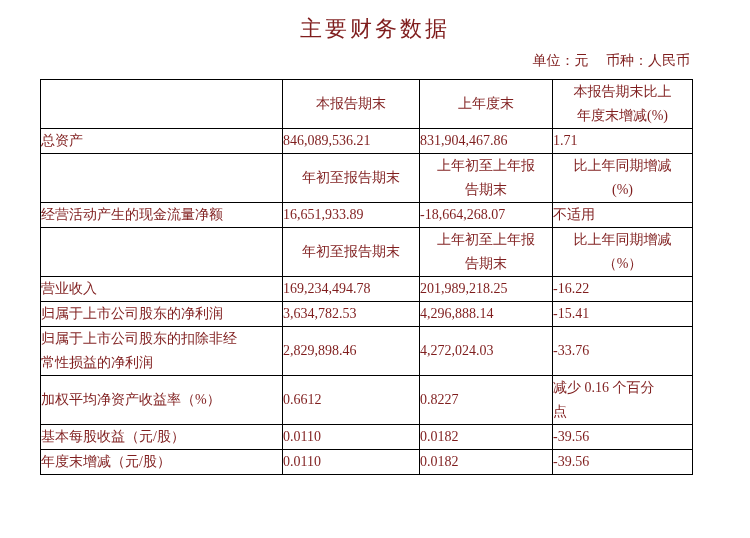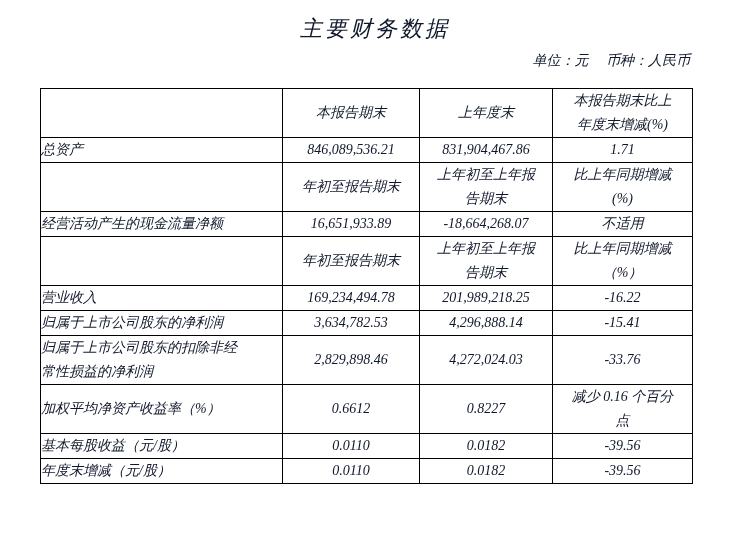--- a/index.html
+++ b/index.html
@@ -5,24 +5,23 @@
   html, body {
     margin: 0;
     padding: 0;
     background: #ffffff;
   }
   .page {
     position: relative;
     width: 750px;
     height: 529px;
     background: #ffffff;
-    color: #0f172a;
+    color: #7f1d1d;
     font-family: "Liberation Serif", "DejaVu Serif", serif;
     overflow: hidden;
-    font-style: italic;
   }
   .title {
     position: absolute;
     top: 16px;
     left: 0;
     width: 750px;
     text-align: center;
     font-size: 22px;
     letter-spacing: 3px;
     line-height: 26px;
@@ -39,34 +38,33 @@
     white-space: pre;
   }
   table.fin {
     position: absolute;
     top: 79px;
     left: 40px;
     width: 652px;
     border-collapse: collapse;
     table-layout: fixed;
     font-size: 14px;
-    margin-top: 9px;
   }
   table.fin td {
     border: 1px solid #000000;
     padding: 0;
     line-height: 24px;
     vertical-align: middle;
     overflow: hidden;
   }
   tr.r24 { height: 24px; padding-left: 24px; }
   tr.r48 { height: 48px; }
   tr.r49 { height: 49px; }
   td.lbl { text-align: left;  padding-left: 7px;  padding-right: 2px; }
-  td.num { text-align: center; padding-right: 8px; padding-left: 2px; }
+  td.num { text-align: left; padding-right: 8px; padding-left: 2px; }
   td.ctr { text-align: center; }
   td.top { vertical-align: top; }
   span.ln { display: block; line-height: 24px; }
 </style>
 </head>
 <body>
 
 <div class="page">
 
   <div class="title">主要财务数据</div>

